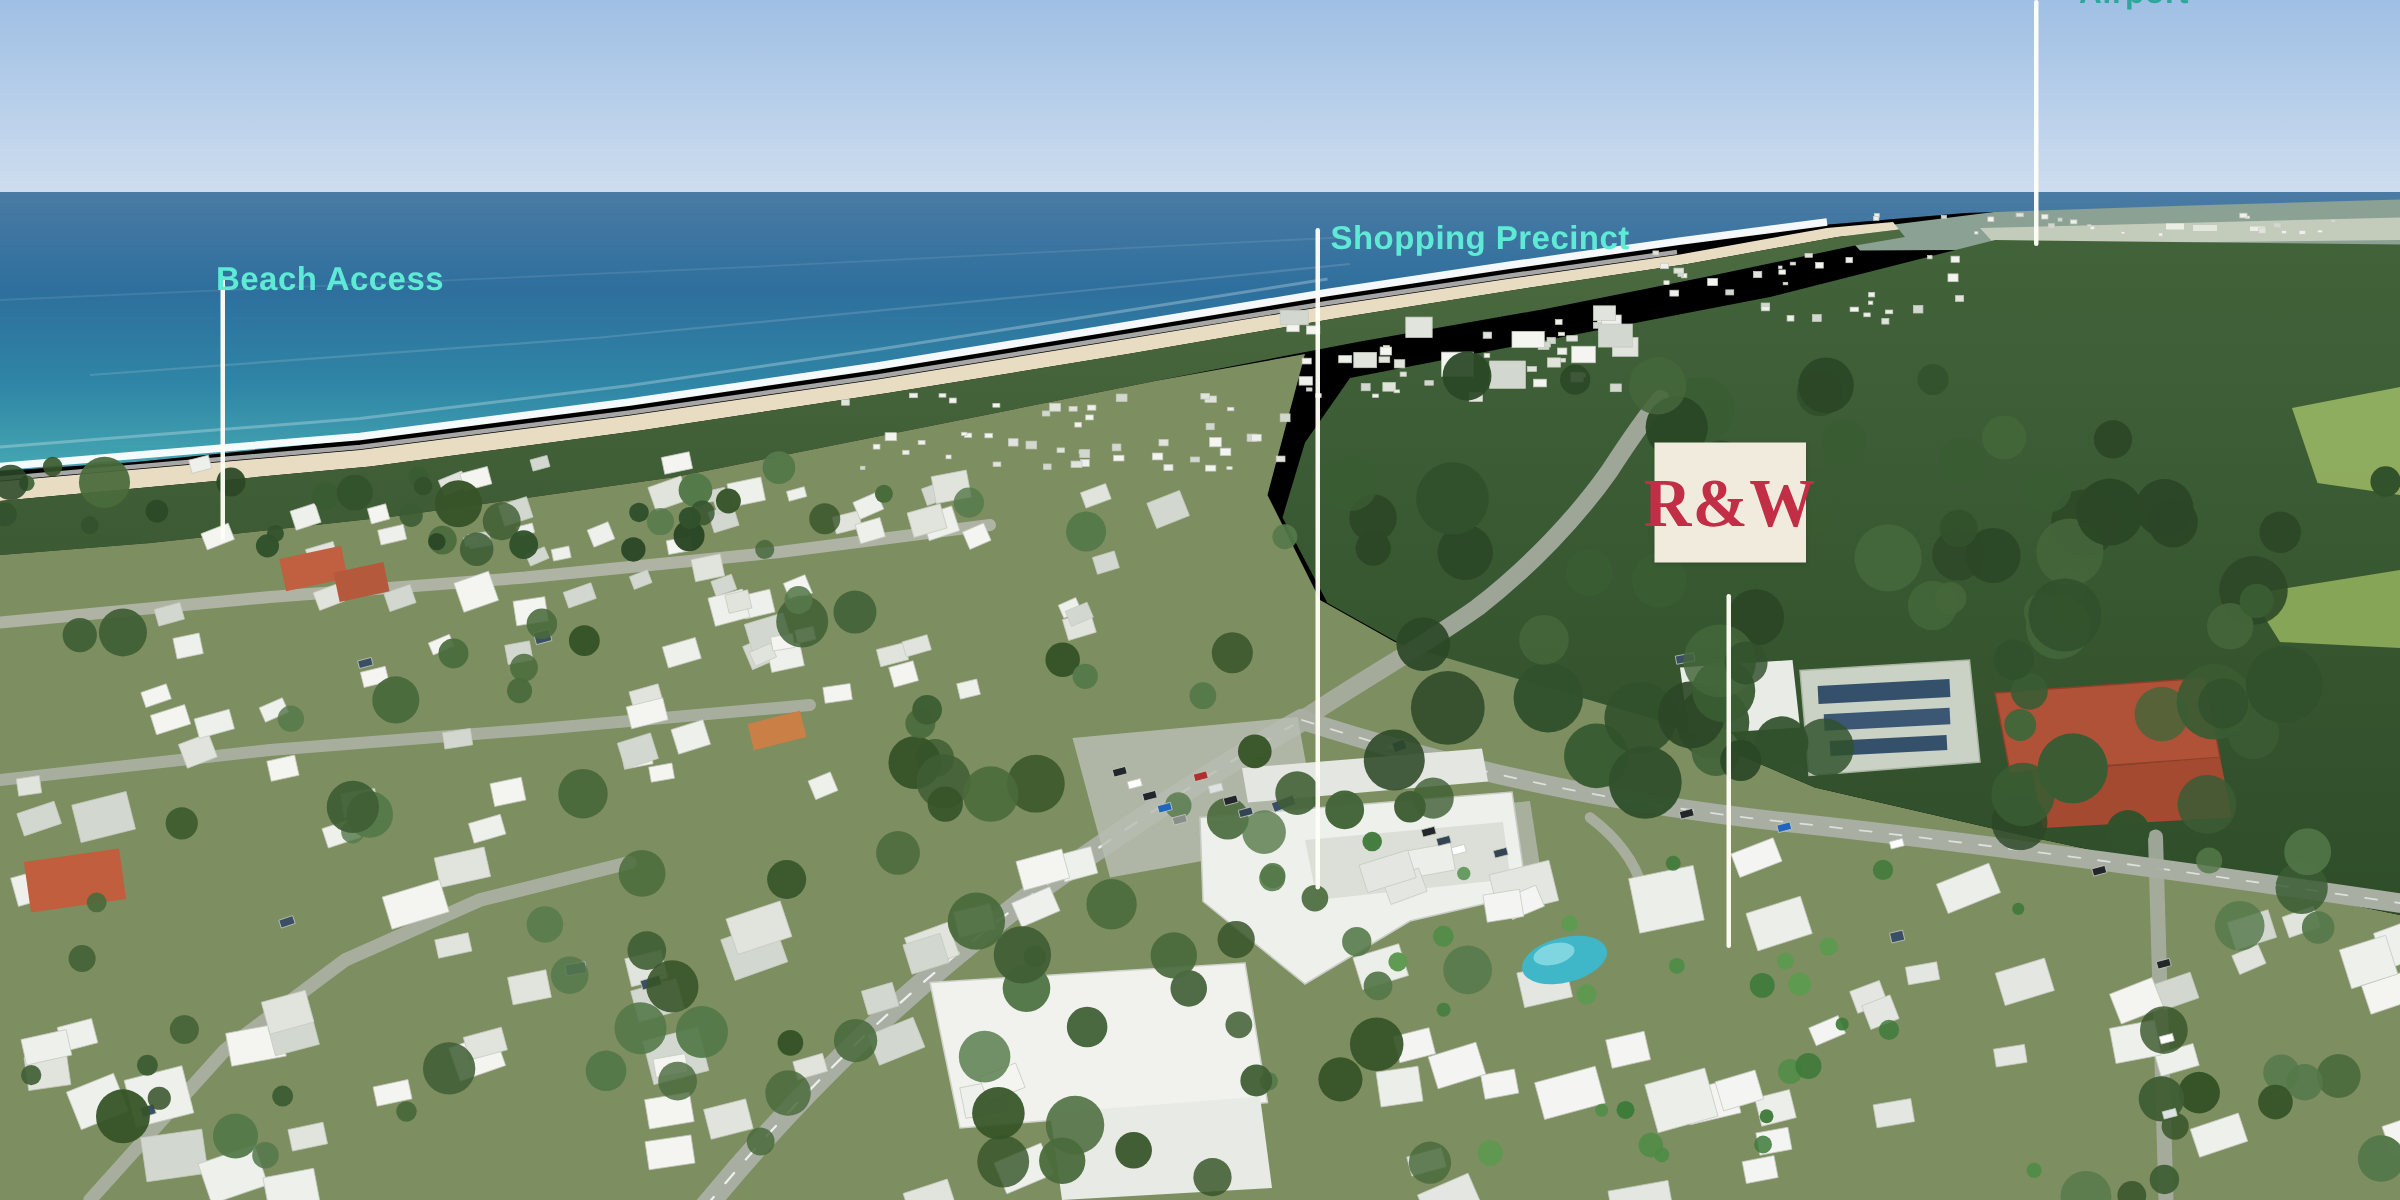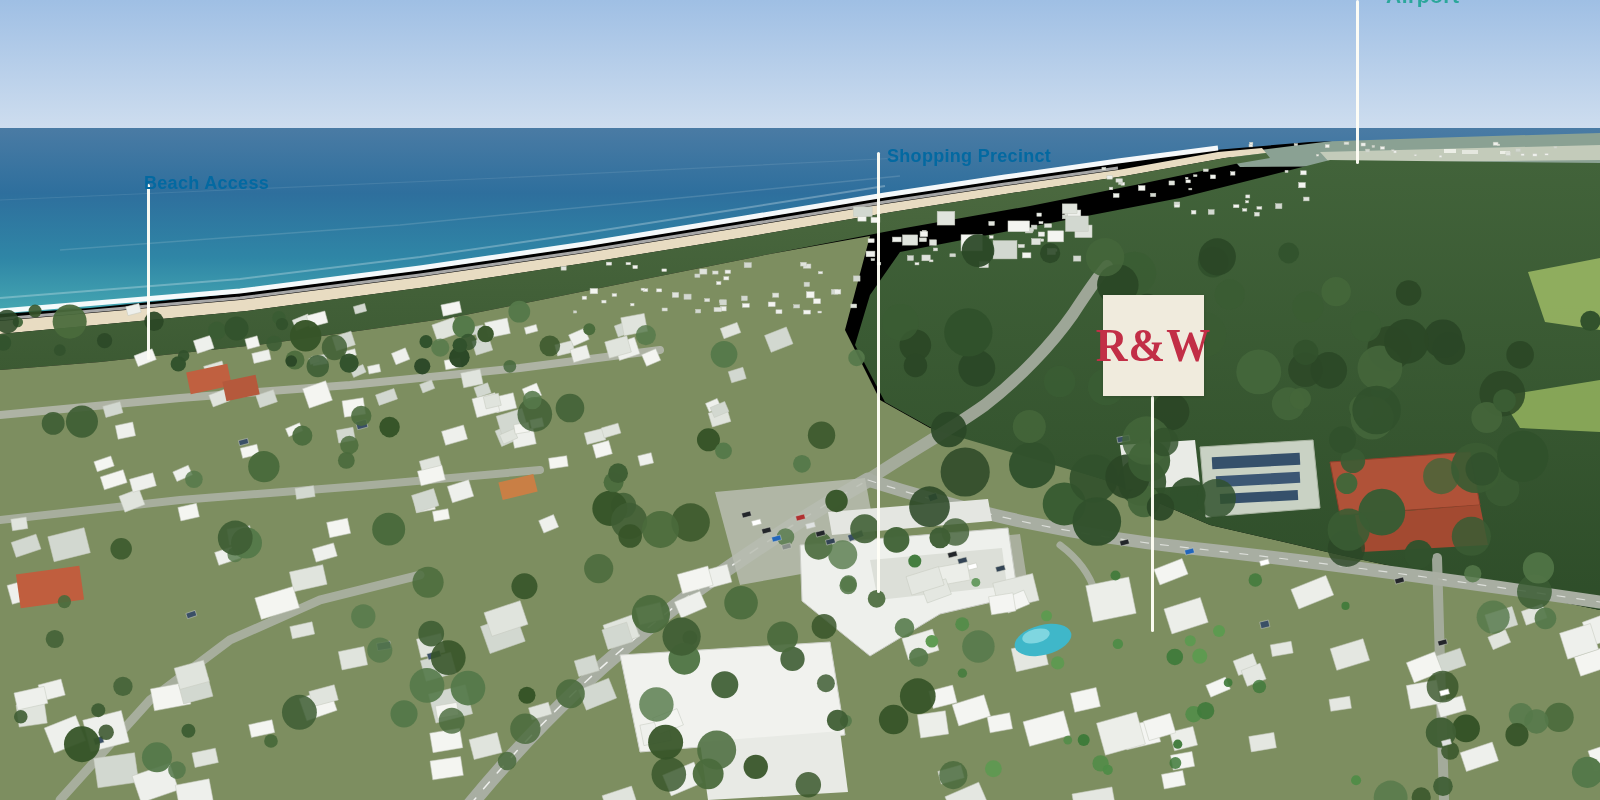--- a/index.html
+++ b/index.html
@@ -6,25 +6,25 @@
   #stage{
     position:relative;width:1600px;height:800px;overflow:hidden;
     font-family:"Liberation Sans",sans-serif;
   }
   #scene{position:absolute;left:0;top:0;width:1600px;height:800px;display:block;}
   .pointer-line{
     position:absolute;width:3px;background:rgba(255,254,246,.96);
     border-radius:2px;z-index:5;
   }
   .anno-label{
-    position:absolute;color:#0369a1;font-weight:700;font-size:18px;
+    position:absolute;color:#5eead4;font-weight:700;font-size:22px;
     letter-spacing:.3px;white-space:nowrap;z-index:6;
   }
   #brand-logo{
-    position:absolute;left:1103px;top:295px;width:101px;height:101px;
+    position:absolute;left:1103px;top:295px;width:101px;height:80px;
     display:flex;align-items:center;justify-content:center;z-index:6;
     box-shadow:0 1px 3px rgba(0,0,0,.15);
   }
   #brand-logo span{
     font-family:"Liberation Serif",serif;font-weight:700;font-size:44px;
     letter-spacing:1px;transform:scaleY(1.04);
   }
   #tr-clip{
     position:absolute;left:1376px;top:0;width:150px;height:9px;
     overflow:hidden;z-index:6;

